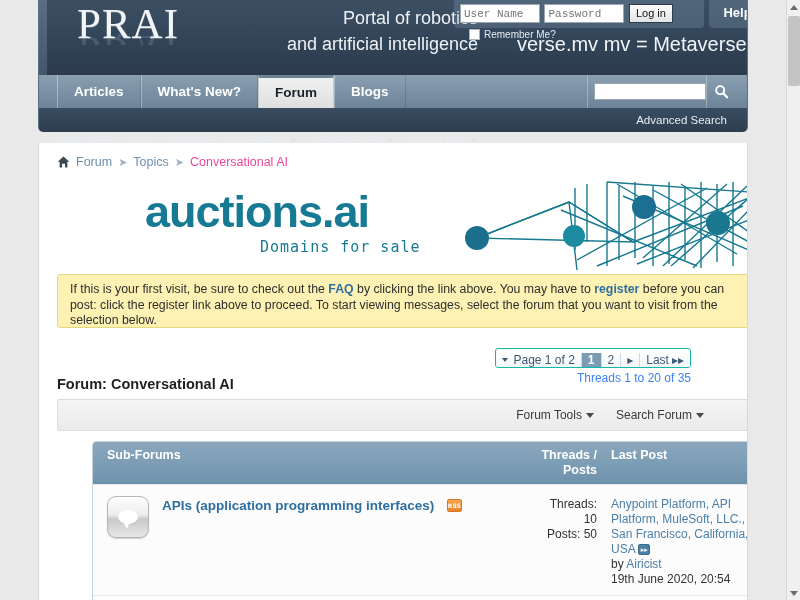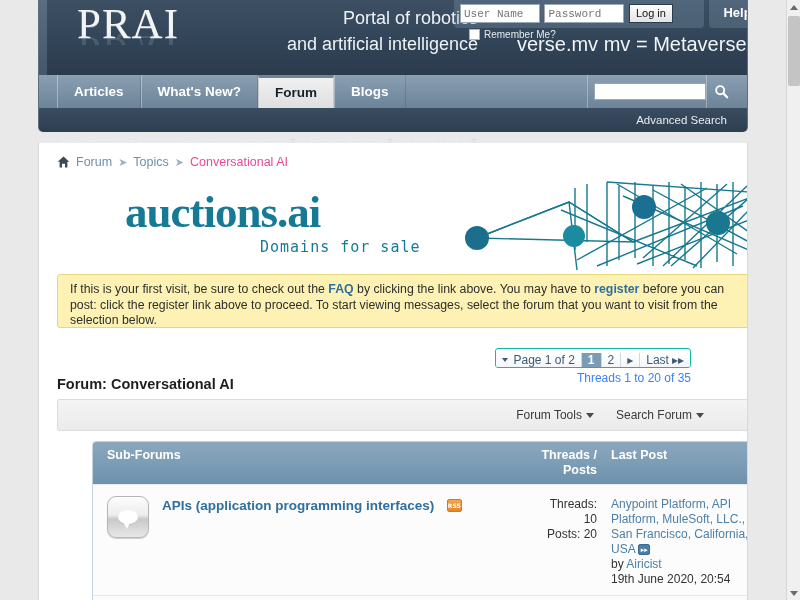--- a/index.html
+++ b/index.html
@@ -247,25 +247,25 @@
 
   
   .banner {
     position: absolute;
     left: 18px; top: 37px;
     width: 692px; height: 90px;
     background: #ffffff;
     overflow: hidden;
   }
   .banner-title {
-    position: absolute; left: 68px; top: 6px;
+    position: absolute; left: 88px; top: 6px;
     font-size: 45px; font-weight: bold;
     color: #167a95;
     letter-spacing: -1px;
-    font-family: Liberation Serif, serif;
+    font-family: Liberation Sans, sans-serif;
   }
   .banner-sub {
     position: absolute; left: 203px; top: 58px;
     font-size: 15px; color: #167a95;
     font-family: "DejaVu Sans Mono", monospace;
     letter-spacing: 1px;
   }
   .banner-graph { position: absolute; left: 400px; top: 0; width: 292px; height: 90px; }
 
   
@@ -662,21 +662,21 @@
             <div class="bubble"></div>
           </div>
         </div>
         <div class="f-name">
           <span class="f-name-link">APIs (application programming interfaces)</span>
           <span class="rss-badge">RSS</span>
         </div>
         <div class="f-counts">
           <div>Threads:</div>
           <div>10</div>
-          <div>Posts: 20</div>
+          <div>Posts: 50</div>
         </div>
         <div class="f-last">
           <span class="f-last-title">Anypoint Platform, API Platform, MuleSoft, LLC., San Francisco, California, USA</span>
           <span class="goto-badge">▸▸</span>
           <div>
             <span>by </span><span class="f-by-link">Airicist</span>
           </div>
           <div>19th June 2020, 20:54</div>
         </div>
       </div>

